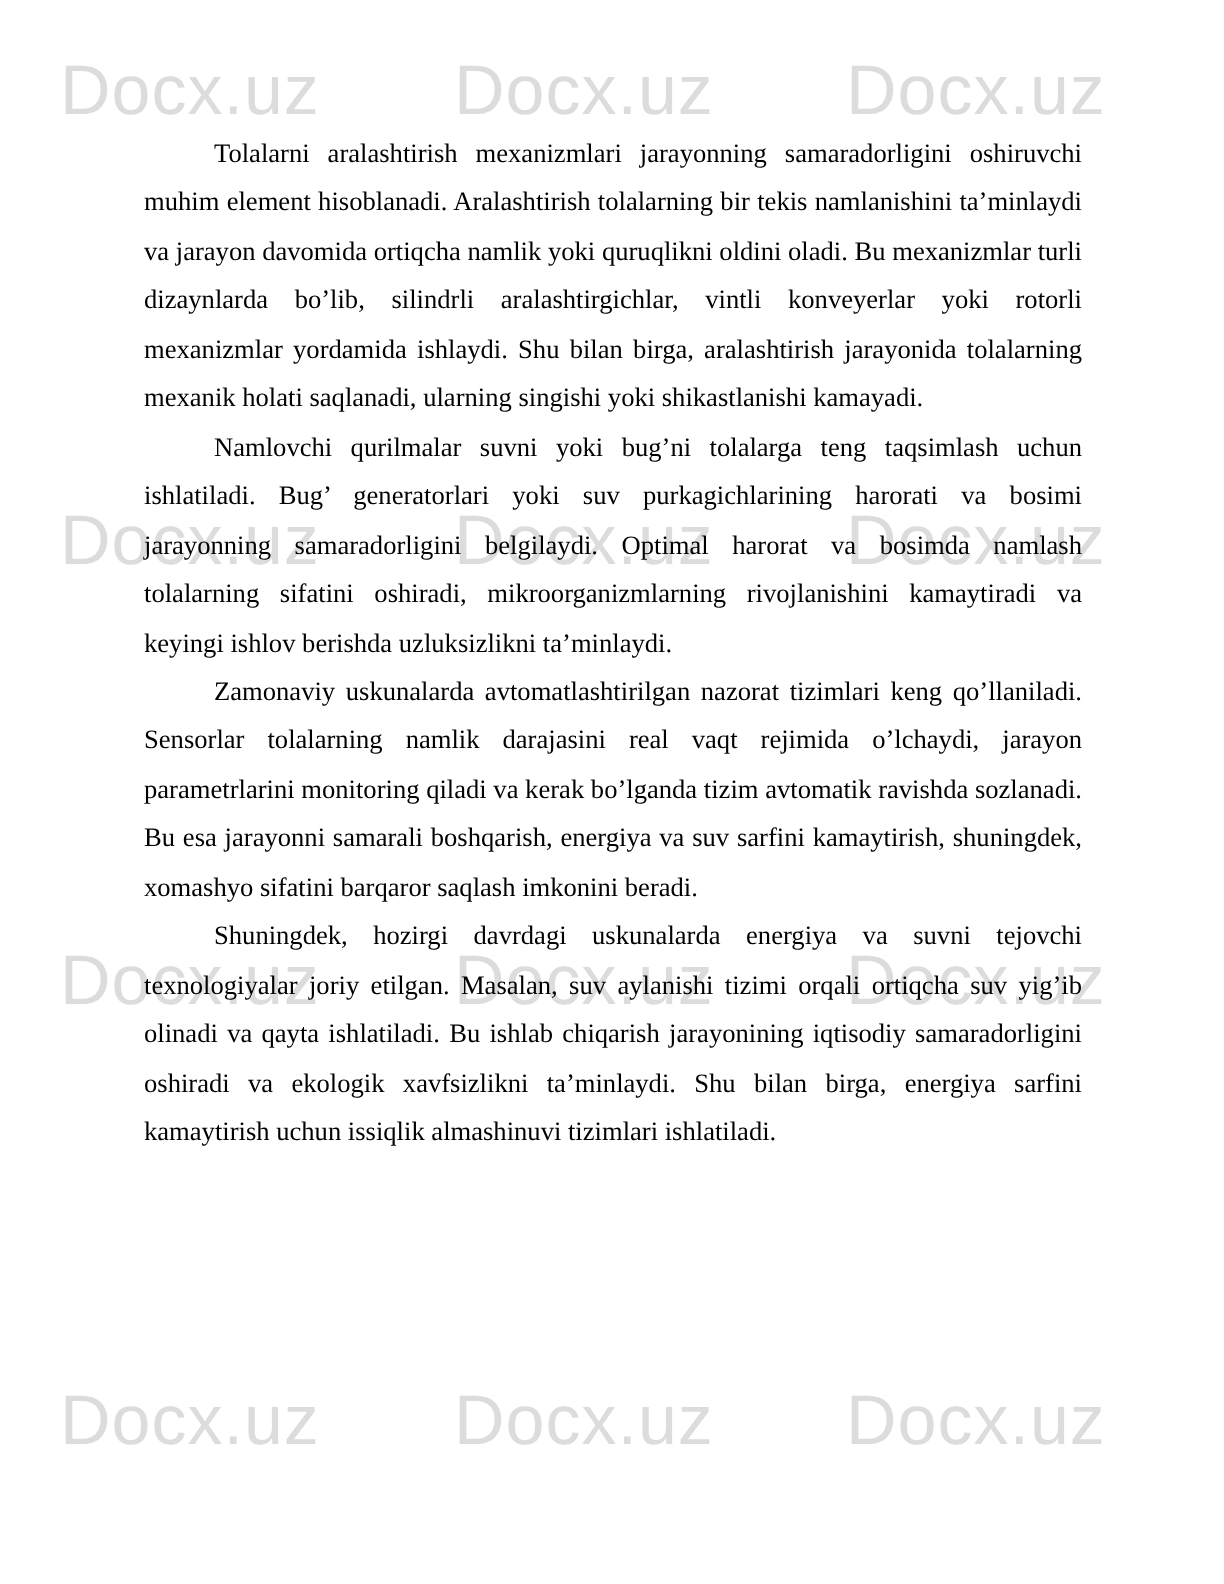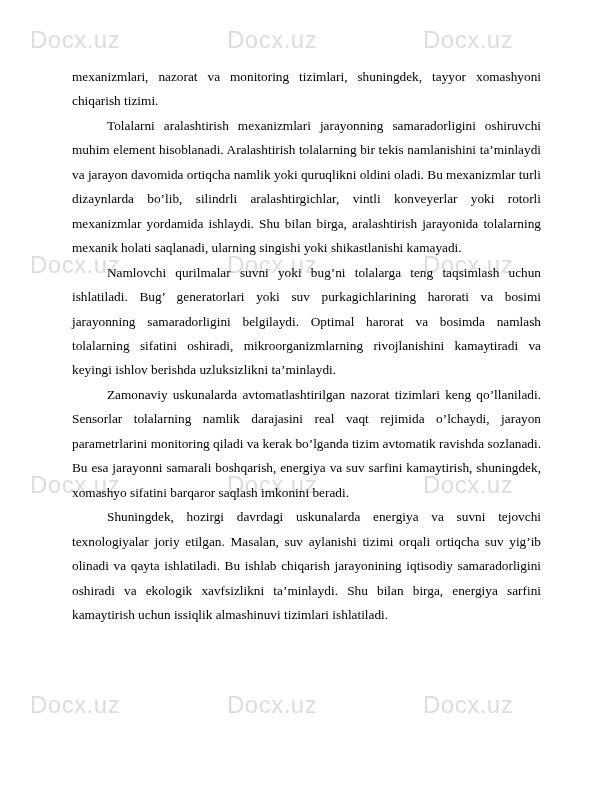--- a/index.html
+++ b/index.html
@@ -3,21 +3,21 @@
 <meta charset="utf-8">
 <style>
   html, body { margin: 0; padding: 0; }
   body {
     width: 612px; height: 792px; background: #ffffff; position: relative; overflow: hidden;
     font-family: "Liberation Serif", "DejaVu Serif", serif;
   }
   .watermark-layer { position: absolute; left: 0; top: 0; width: 612px; height: 792px; z-index: 0; pointer-events: none; }
   .wm {
     position: absolute; font-family: "Liberation Sans", "DejaVu Sans", sans-serif;
-    font-size: 24px; color: #dcdcdc; line-height: 1; letter-spacing: 0.5px; white-space: nowrap;
+    font-size: 35px; color: #dcdcdc; line-height: 1; letter-spacing: 0.5px; white-space: nowrap;
   }
   .page { position: absolute; left: 72px; top: 65px; width: 469px; z-index: 1; }
   .para {
     margin: 0; font-size: 13.3px; line-height: 24.45px; color: #000000;
     text-align: justify; text-align-last: left;
   }
   .para.indent { text-indent: 35px; }
 </style>
 </head>
 <body>
@@ -31,18 +31,17 @@
     <span class="wm" style="top: 253px; left: 423px; color: rgb(220, 220, 220);">Docx.uz</span>
     <span class="wm" style="top: 473px; left: 30px; color: rgb(220, 220, 220);">Docx.uz</span>
     <span class="wm" style="top: 473px; left: 227px; color: rgb(220, 220, 220);">Docx.uz</span>
     <span class="wm" style="top: 473px; left: 423px; color: rgb(220, 220, 220);">Docx.uz</span>
     <span class="wm" style="top: 693px; left: 30px; color: rgb(220, 220, 220);">Docx.uz</span>
     <span class="wm" style="top: 693px; left: 227px; color: rgb(220, 220, 220);">Docx.uz</span>
     <span class="wm" style="top: 693px; left: 423px; color: rgb(220, 220, 220);">Docx.uz</span>
   </div>
 
 <div class="page">
-  <p class="para">mexanizmlari, nazorat va monitoring tizimlari, shuningdek, tayyor xomashyoni chiqarish tizimi.</p>
   <p class="para indent">Tolalarni aralashtirish mexanizmlari jarayonning samaradorligini oshiruvchi muhim element hisoblanadi. Aralashtirish tolalarning bir tekis namlanishini ta’minlaydi va jarayon davomida ortiqcha namlik yoki quruqlikni oldini oladi. Bu mexanizmlar turli dizaynlarda bo’lib, silindrli aralashtirgichlar, vintli konveyerlar yoki rotorli mexanizmlar yordamida ishlaydi. Shu bilan birga, aralashtirish jarayonida tolalarning mexanik holati saqlanadi, ularning singishi yoki shikastlanishi kamayadi.</p>
   <p class="para indent">Namlovchi qurilmalar suvni yoki bug’ni tolalarga teng taqsimlash uchun ishlatiladi. Bug’ generatorlari yoki suv purkagichlarining harorati va bosimi jarayonning samaradorligini belgilaydi. Optimal harorat va bosimda namlash tolalarning sifatini oshiradi, mikroorganizmlarning rivojlanishini kamaytiradi va keyingi ishlov berishda uzluksizlikni ta’minlaydi.</p>
   <p class="para indent">Zamonaviy uskunalarda avtomatlashtirilgan nazorat tizimlari keng qo’llaniladi. Sensorlar tolalarning namlik darajasini real vaqt rejimida o’lchaydi, jarayon parametrlarini monitoring qiladi va kerak bo’lganda tizim avtomatik ravishda sozlanadi. Bu esa jarayonni samarali boshqarish, energiya va suv sarfini kamaytirish, shuningdek, xomashyo sifatini barqaror saqlash imkonini beradi.</p>
   <p class="para indent">Shuningdek, hozirgi davrdagi uskunalarda energiya va suvni tejovchi texnologiyalar joriy etilgan. Masalan, suv aylanishi tizimi orqali ortiqcha suv yig’ib olinadi va qayta ishlatiladi. Bu ishlab chiqarish jarayonining iqtisodiy samaradorligini oshiradi va ekologik xavfsizlikni ta’minlaydi. Shu bilan birga, energiya sarfini kamaytirish uchun issiqlik almashinuvi tizimlari ishlatiladi.</p>
 </div>
 
 </body></html>

